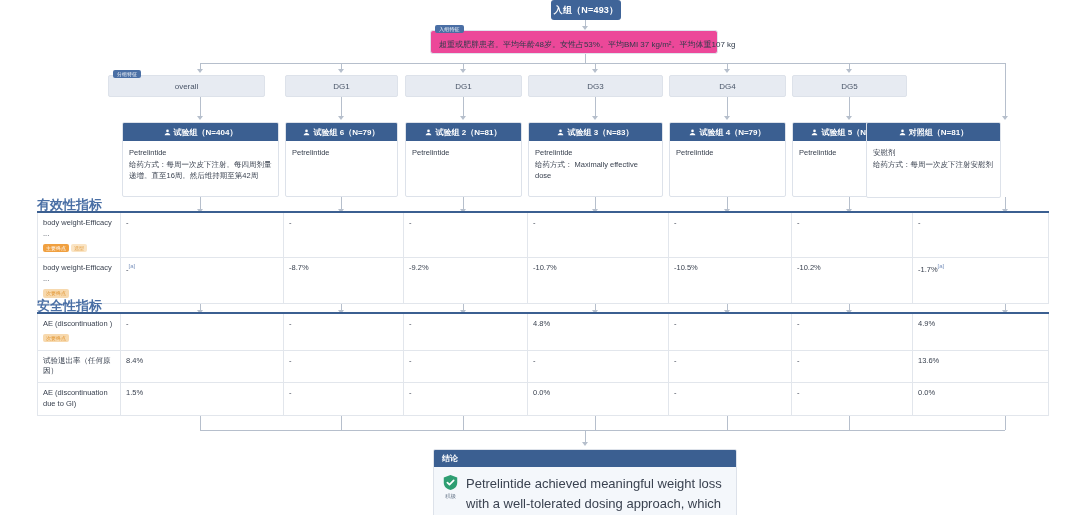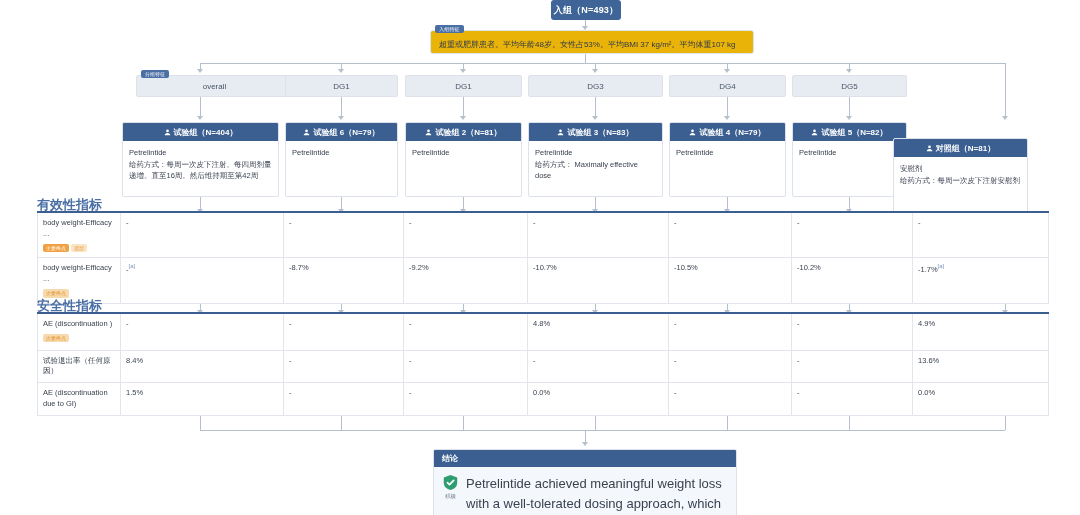--- a/index.html
+++ b/index.html
@@ -22,22 +22,22 @@
     left: 551px; top: 0px; width: 70px; height: 20px;
     background: #3f6498; color: #ffffff;
     border-radius: 3px;
     font-size: 9px; font-weight: bold;
     display: flex; align-items: center; justify-content: center;
     letter-spacing: .2px;
   }
 
   
   .criteria-panel {
-    left: 430px; top: 30px; width: 324px; height: 24px;
-    background: #eab308; border: 1px solid #dfe4ed;
+    left: 430px; top: 30px; width: 288px; height: 24px;
+    background: #ec4899; border: 1px solid #dfe4ed;
     border-radius: 3px;
   }
   .criteria-tag {
     position: absolute; left: 4px; top: -6px;
     background: #4a6fa5; color: #fff;
     font-size: 5px; padding: 1px 4px; border-radius: 2px;
     letter-spacing: .2px; white-space: nowrap;
   }
   .criteria-text {
     position: absolute; left: 8px; top: 8px;
@@ -218,21 +218,21 @@
 
   <div class="abs enroll-node">
     <span>入组（N=493）</span>
   </div>
 
   <div class="abs criteria-panel">
     <span class="criteria-tag">入组特征</span>
     <span class="criteria-text">超重或肥胖患者。平均年龄48岁。女性占53%。平均BMI 37 kg/m²。平均体重107 kg</span>
   </div>
 
-  <div class="abs dg-box" style="left:136px; width:157px;">
+  <div class="abs dg-box" style="left:108px; width:157px;">
     <span class="dg-tag">分组特征</span>
     <span>overall</span>
   </div>
   <div class="abs dg-box" style="left:285px; width:113px;">
     <span>DG1</span>
   </div>
   <div class="abs dg-box" style="left:405px; width:117px;">
     <span>DG1</span>
   </div>
   <div class="abs dg-box" style="left:528px; width:135px;">
@@ -318,21 +318,21 @@
           <circle cx="8" cy="4.4" r="3" fill="#fff"></circle>
           <path d="M1.5 14.5c0-3.6 2.9-5.6 6.5-5.6s6.5 2 6.5 5.6z" fill="#fff"></path>
         </svg>
       <span>试验组 5（N=82）</span>
     </div>
     <div class="arm-body">
       <div class="arm-line">Petrelintide</div>
     </div>
   </div>
 
-  <div class="abs arm-card" style="left:893px; width:135px; height:76px;margin-top:16px;">
+  <div class="abs arm-card" style="left:866px; width:135px; height:76px;">
     <div class="arm-head">
       <svg width="7" height="7" viewBox="0 0 16 16">
           <circle cx="8" cy="4.4" r="3" fill="#fff"></circle>
           <path d="M1.5 14.5c0-3.6 2.9-5.6 6.5-5.6s6.5 2 6.5 5.6z" fill="#fff"></path>
         </svg>
       <span>对照组（N=81）</span>
     </div>
     <div class="arm-body">
       <div class="arm-line">安慰剂</div>
       <div class="arm-line">给药方式：每周一次皮下注射安慰剂</div>

